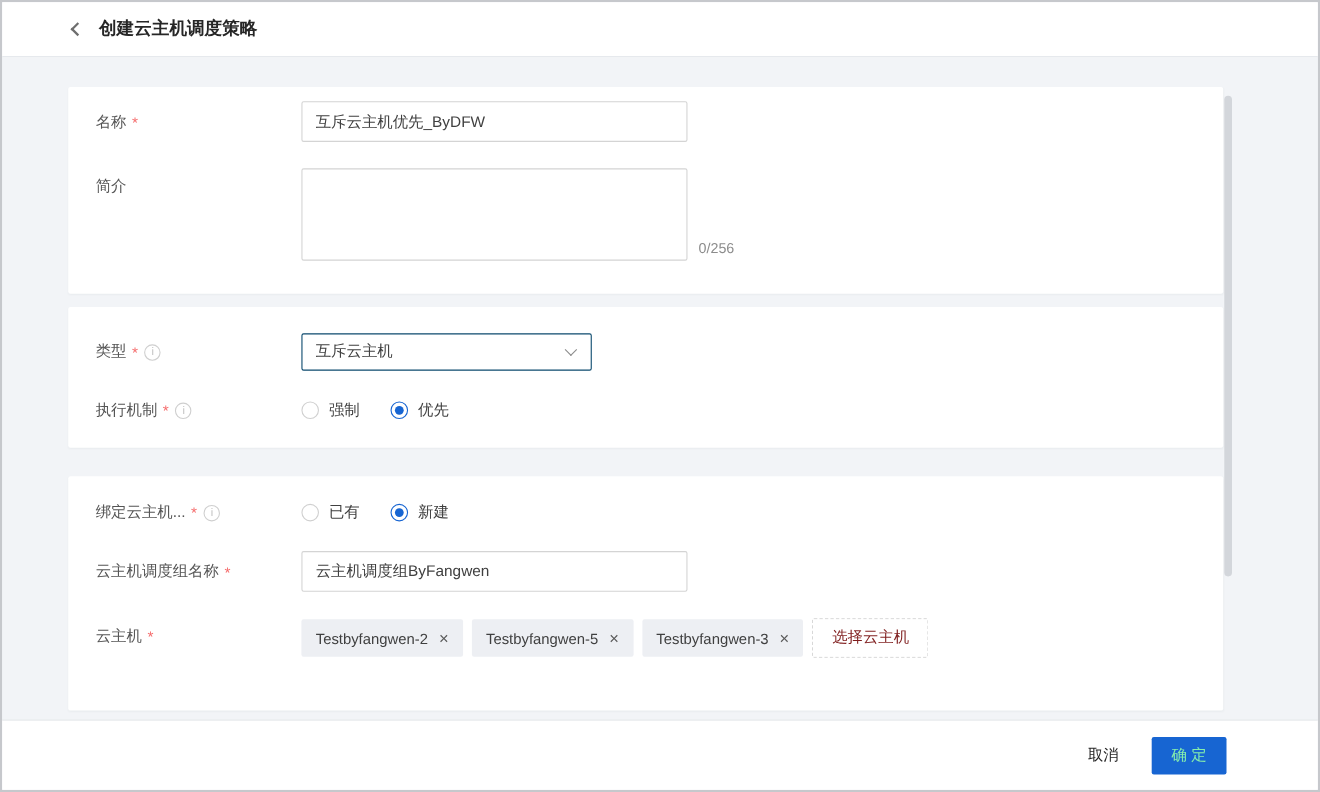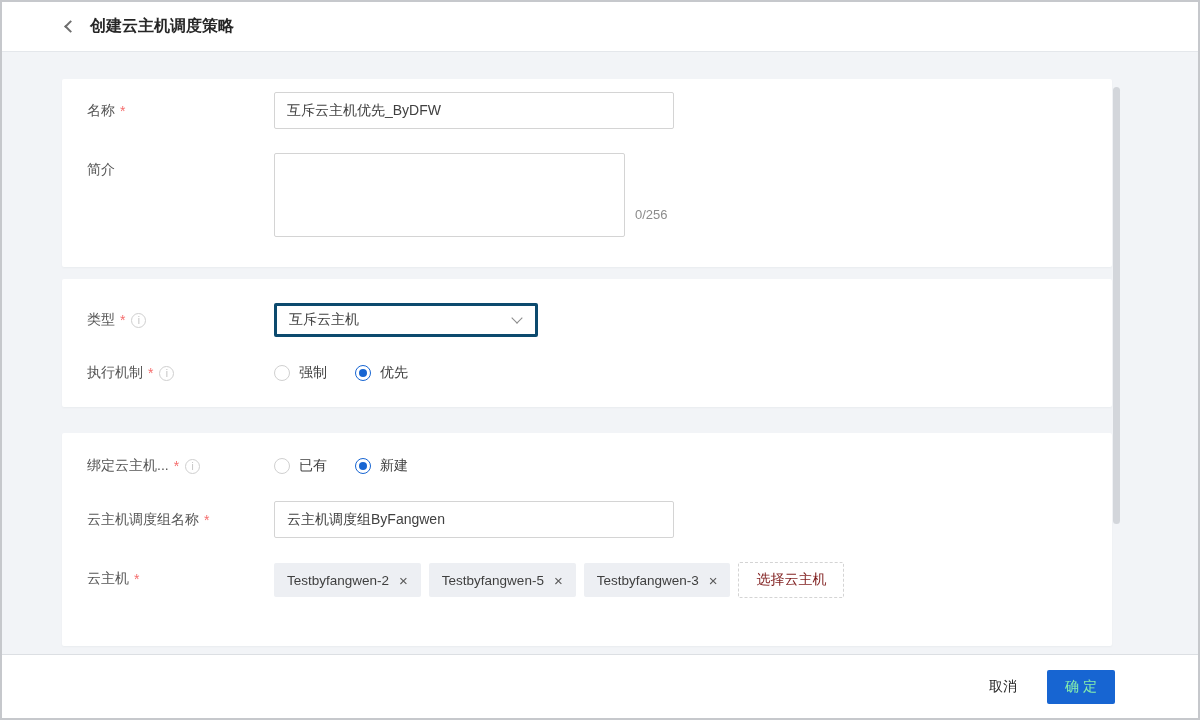--- a/index.html
+++ b/index.html
@@ -68,40 +68,40 @@
   .row-textarea .lbl { padding-top:8px; }
   .req { color:#f56c6c; font-size:14px; }
   .info-icon {
     width:15px; height:15px; border:1px solid #cfcfcf; border-radius:50%;
     color:#c2c2c2; font-size:10px; font-style:normal;
     display:inline-flex; align-items:center; justify-content:center;
     margin-left:1px;
   }
 
   .text-input {
-    width:400px; height:37px;
+    width:351px; height:37px;
     border:1px solid #d4d4d4; border-radius:2px;
     padding:0 12px; font-size:14px; color:#404040;
     font-family:inherit; outline:none; background:#fff;
   }
   .textarea-wrap { position:relative; width:351px; }
   .textarea {
     width:351px; height:84px; resize:none;
     border:1px solid #d4d4d4; border-radius:2px;
     padding:8px 12px; font-size:14px; color:#404040;
     font-family:inherit; outline:none; display:block;
   }
   .char-counter {
-    position:absolute; left:calc(100% + 10px); bottom:15px;
+    position:absolute; left:calc(100% + 10px); bottom:4px;
     font-size:13px; color:#8c8c8c; white-space:nowrap;
   }
 
   .select-box {
     width:264px; height:34px;
-    border:3px solid #0c4a6e; border-radius:2px; background:#fff;
+    border:1px solid #0c4a6e; border-radius:2px; background:#fff;
     display:flex; align-items:center; justify-content:space-between;
     padding:0 14px 0 12px;
     font-size:14px; color:#404040; cursor:pointer;
   }
   .chevron-down {
     width:8px; height:8px;
     border-right:1.5px solid #8a8a8a; border-bottom:1.5px solid #8a8a8a;
     transform:rotate(45deg); margin-top:-4px;
   }
 

